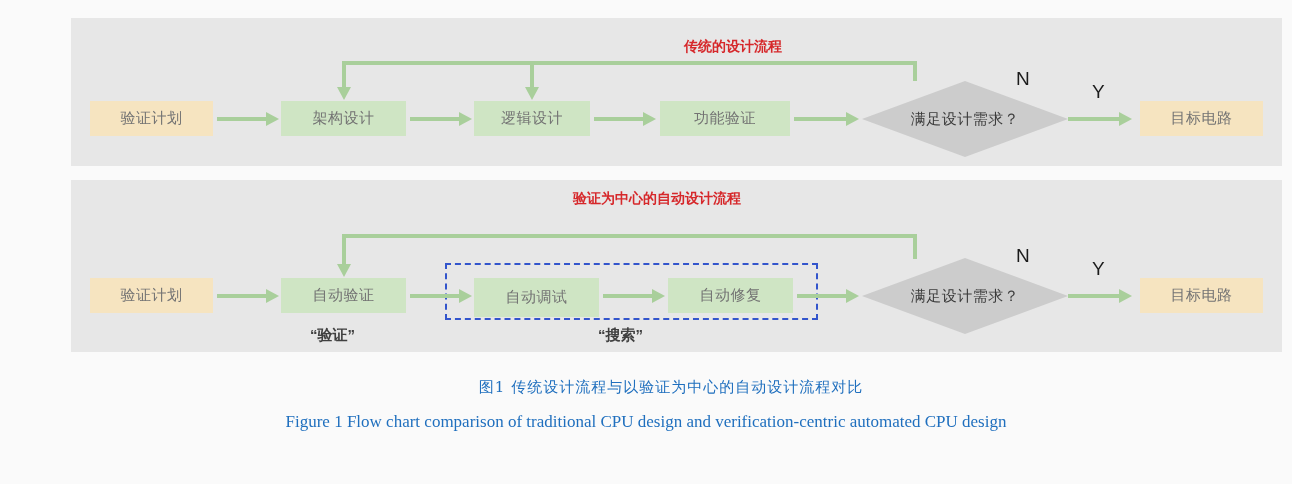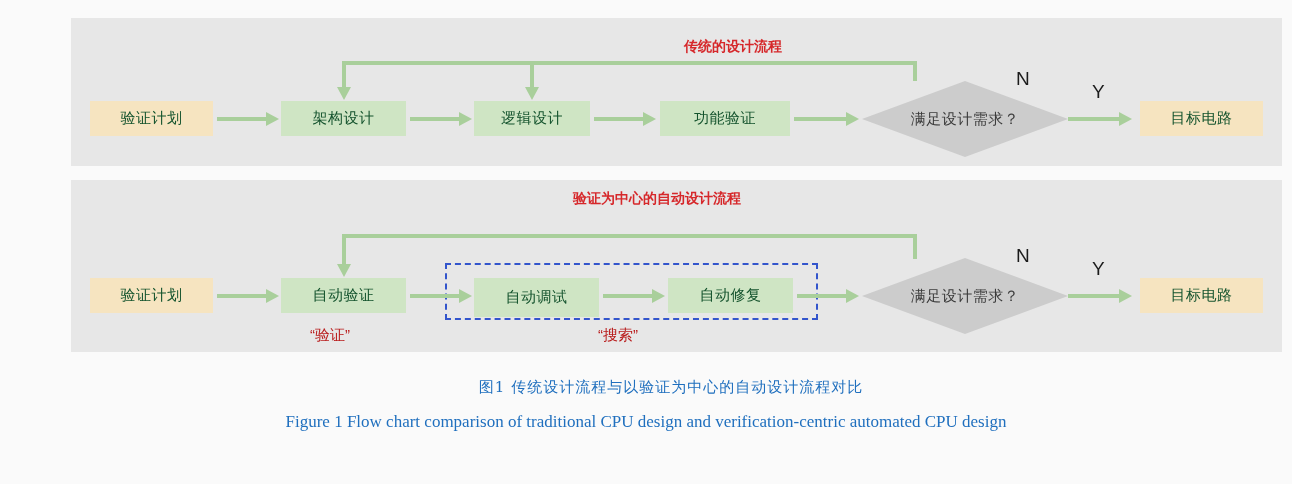--- a/index.html
+++ b/index.html
@@ -29,21 +29,21 @@
     line-height:16px;
     white-space:nowrap;
   }
   #flow-title-1{left:640px;top:38px;margin-left:44px;}
   #flow-title-2{left:573px;top:190px;}
 
   
   .node{
     position:absolute;
     display:flex;align-items:center;justify-content:center;
-    font-size:15px;color:#14532d;
+    font-size:15px;color:#737373;
     white-space:nowrap;
     letter-spacing:0.5px;
   }
   .node.green{background:#cfe5c4;}
   .node.beige{background:#f6e4c0;}
 
   
   .diamond{
     position:absolute;
     width:206px;height:76px;
@@ -84,21 +84,21 @@
   
   .dashed-box{
     position:absolute;
     border:2px dashed #3355cc;
     box-sizing:border-box;
   }
 
   
   .annot{
     position:absolute;
-    color:#b91c1c;font-weight:normal;font-size:15px;white-space:nowrap;
+    color:#404040;font-weight:bold;font-size:15px;white-space:nowrap;
   }
 
   
   .caption{
     position:absolute;
     width:100%;text-align:center;
     color:#1f6fbe;
   }
   #caption-cn{
     top:378px;

